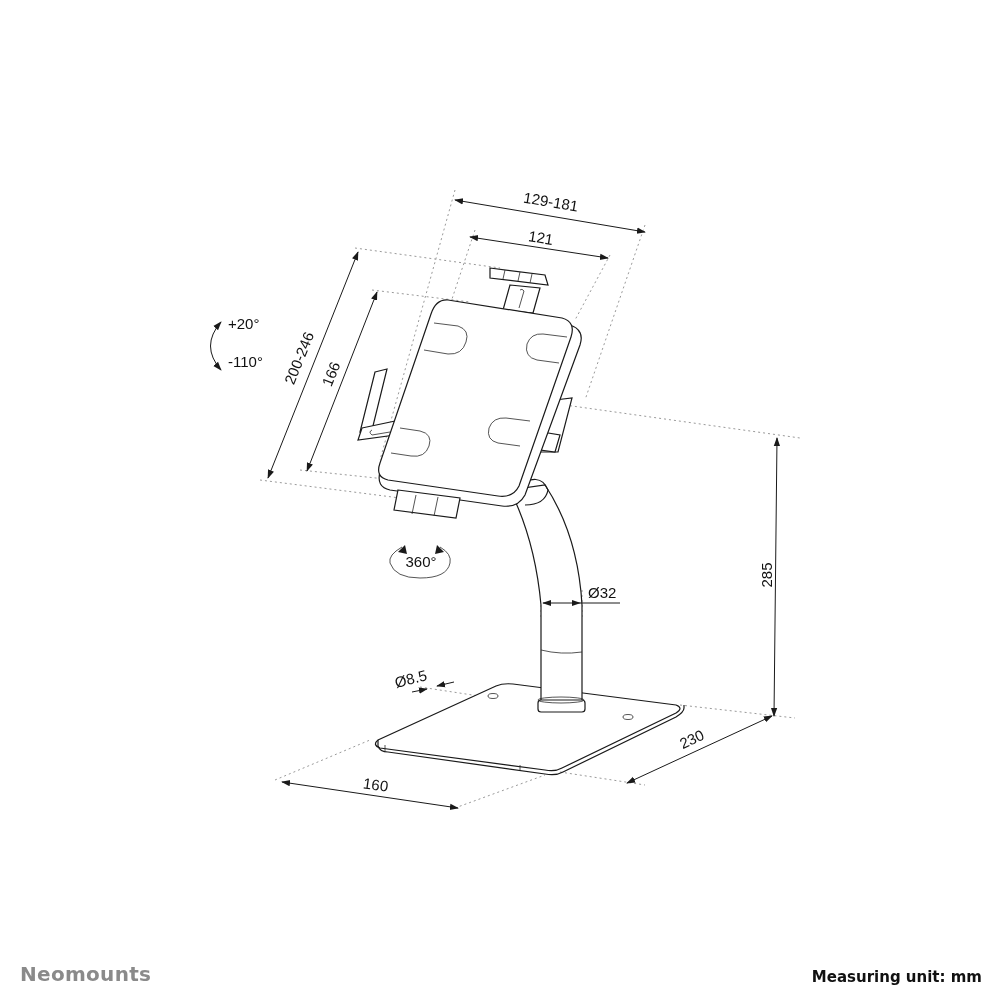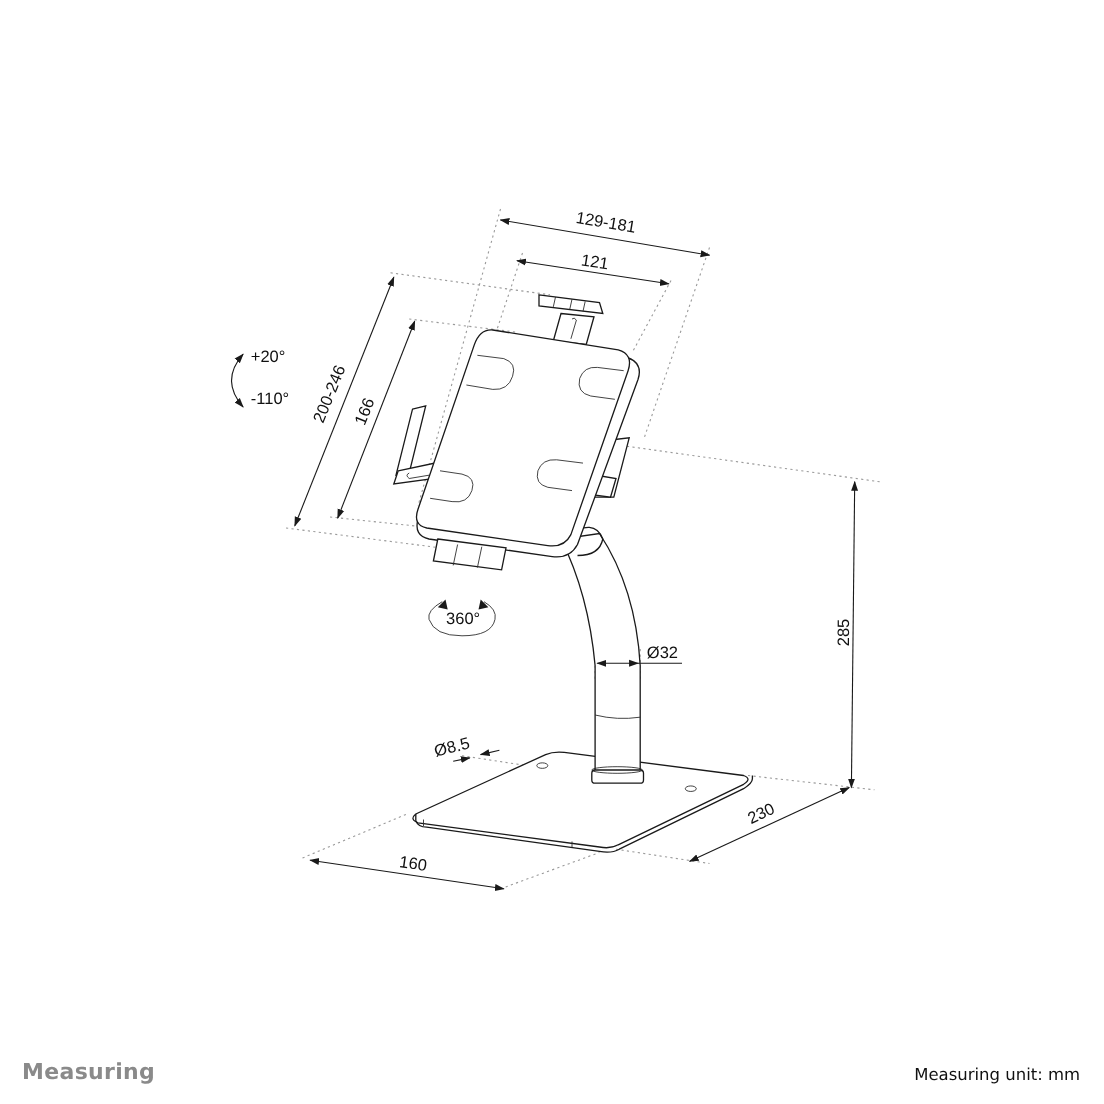--- a/index.html
+++ b/index.html
@@ -5,21 +5,21 @@
   html, body { margin: 0; padding: 0; background: #ffffff; }
   body { width: 1004px; height: 1004px; position: relative; overflow: hidden; font-family: "Liberation Sans", sans-serif; }
   #drawing { position: absolute; left: 0; top: 0; width: 1004px; height: 1004px; }
   .ln { stroke: #1a1a1a; stroke-width: 1.2; fill: none; }
   .ln-fill { stroke: #1a1a1a; stroke-width: 1.2; fill: #ffffff; }
   .thin { stroke: #2a2a2a; stroke-width: 0.8; fill: none; }
   .dim { stroke: #1a1a1a; stroke-width: 1; fill: none; }
   .ext { stroke: #9a9a9a; stroke-width: 1; fill: none; stroke-dasharray: 2 3; }
   .dimtxt { font-family: "Liberation Sans", sans-serif; font-size: 15px; fill: #111111; }
   .brand { position: absolute; left: 20px; top: 962px; font-family: "DejaVu Sans", sans-serif; font-size: 20px; font-weight: bold; color: #8a8a8a; letter-spacing: 0.3px; }
-  .unit { position: absolute; right: 22px; top: 968px; font-family: "DejaVu Sans", sans-serif; font-size: 15px; color: #111111; }
+  .unit { position: absolute; right: 22px; top: 968px; font-family: "DejaVu Sans", sans-serif; font-size: 15px; color: #111111; font-weight: bold; }
 </style>
 </head>
 <body>
 
 <svg id="drawing" viewBox="0 0 1004 1004" xmlns="http://www.w3.org/2000/svg">
   <defs>
     <marker id="arr" viewBox="0 0 10 10" refX="9" refY="5" markerWidth="9" markerHeight="9" orient="auto-start-reverse">
       <path d="M0,1.5 L10,5 L0,8.5 z" fill="#1a1a1a"></path>
     </marker>
   </defs>
@@ -148,14 +148,14 @@
     <line class="dim" x1="282" y1="782" x2="458" y2="808" marker-start="url(#arr)" marker-end="url(#arr)"></line>
     <text class="dimtxt" x="375" y="790" text-anchor="middle" transform="rotate(8 375 790)">160</text>
   </g>
 
   <g>
     <line class="dim" x1="627" y1="783" x2="772" y2="716" marker-start="url(#arr)" marker-end="url(#arr)"></line>
     <text class="dimtxt" x="694" y="744" text-anchor="middle" transform="rotate(-25 694 744)">230</text>
   </g>
 </svg>
 
-<div class="brand">Measuring</div>
+<div class="brand">Neomounts</div>
 <div class="unit">Measuring unit: mm</div>
 
 </body></html>

